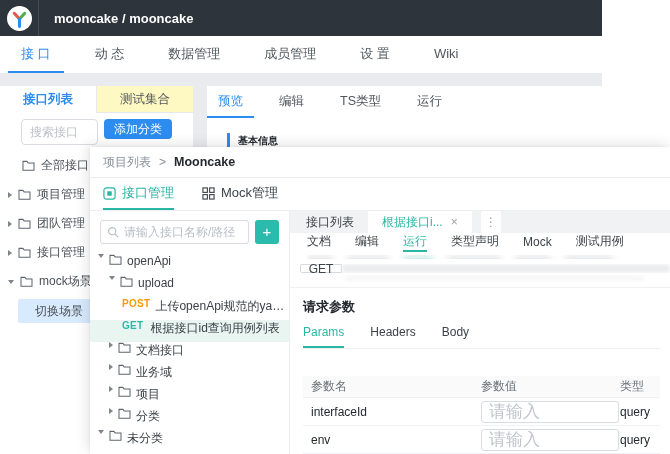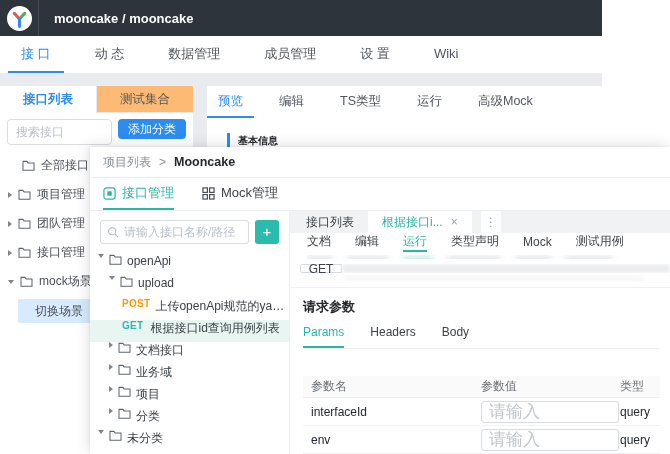--- a/index.html
+++ b/index.html
@@ -19,22 +19,22 @@
     background:#fff; display:flex; align-items:stretch; padding-left:8px; gap:18px; }
   .nav-item { display:flex; align-items:center; padding:0 13px; font-size:13px;
     color:#51565d; border-bottom:2px solid transparent; cursor:pointer; }
   .nav-item.active { color:#2d8cf0; border-bottom-color:#2d8cf0; }
   .pagebg { position:absolute; left:0; top:73px; width:602px; height:381px; background:#e9ebee; }
   .sidebar { position:absolute; left:0; top:86px; width:193px; height:368px; background:#fff; }
   .sb-tabs { display:flex; height:27px; }
   .sb-tab { flex:1; display:flex; align-items:center; justify-content:center;
     font-size:12.5px; color:#51565d; }
   .sb-tab.active { color:#2d8cf0; font-weight:bold; background:#fff; }
-  .sb-tab.idle { background:#fdba74; border-left:1px solid #e6e8ea; border-bottom:1px solid #e6e8ea; }
-  .sb-search { display:flex; gap:6px; padding:6px 7px; }
+  .sb-tab.idle { background:#fef9c3; border-left:1px solid #e6e8ea; border-bottom:1px solid #e6e8ea; }
+  .sb-search { display:flex; gap:6px; padding:6px 21px; }
   .sb-search input { flex:1; min-width:0; height:26px; border:1px solid #d9dce1;
     border-radius:4px; font-size:12px; padding:0 8px; color:#3c4248; outline:none; }
   .sb-search input::placeholder { color:#bcc2ca; }
   .btn-blue { height:20px; padding:0 10px; background:#2d8cf0; color:#fff; border:none;
     border-radius:4px; font-size:12px; cursor:pointer; }
   .tree { font-size:12px; color:#4a4f57; }
   .tree-row { height:29px; display:flex; align-items:center; padding-left:8px; gap:6px; cursor:pointer; }
   .tree-row.sel { height:24px; margin:3px 0 2px 18px; padding-left:17px; background:#d8eafd; border-radius:2px; }
   .car { width:0; height:0; flex:none; }
   .car.r { border-left:4px solid #7d848c; border-top:3.5px solid transparent; border-bottom:3.5px solid transparent; }
@@ -190,21 +190,20 @@
     </div>
   </div>
 </div>
 
 <div class="content">
   <div class="pv-tabs">
     <div class="pv-tab active">预览</div>
     <div class="pv-tab">编辑</div>
     <div class="pv-tab">TS类型</div>
     <div class="pv-tab">运行</div>
-    <div class="pv-tab">高级Mock</div>
   </div>
   <div class="section-title">
     <i class="blue-bar"></i>
     <span>基本信息</span>
   </div>
 </div>
 
 <div class="overlay">
 
   <div class="crumb">

